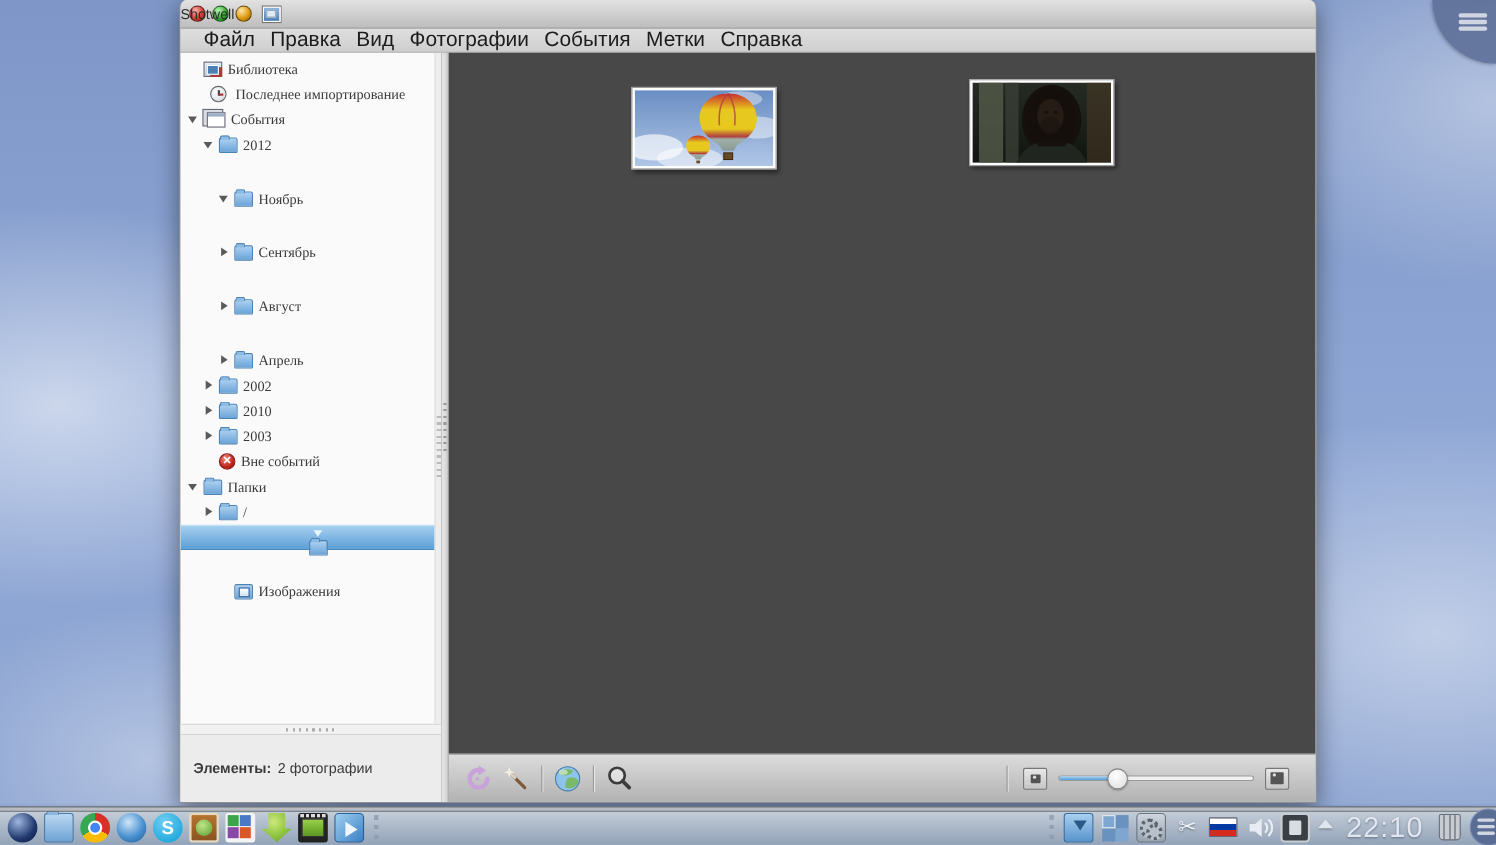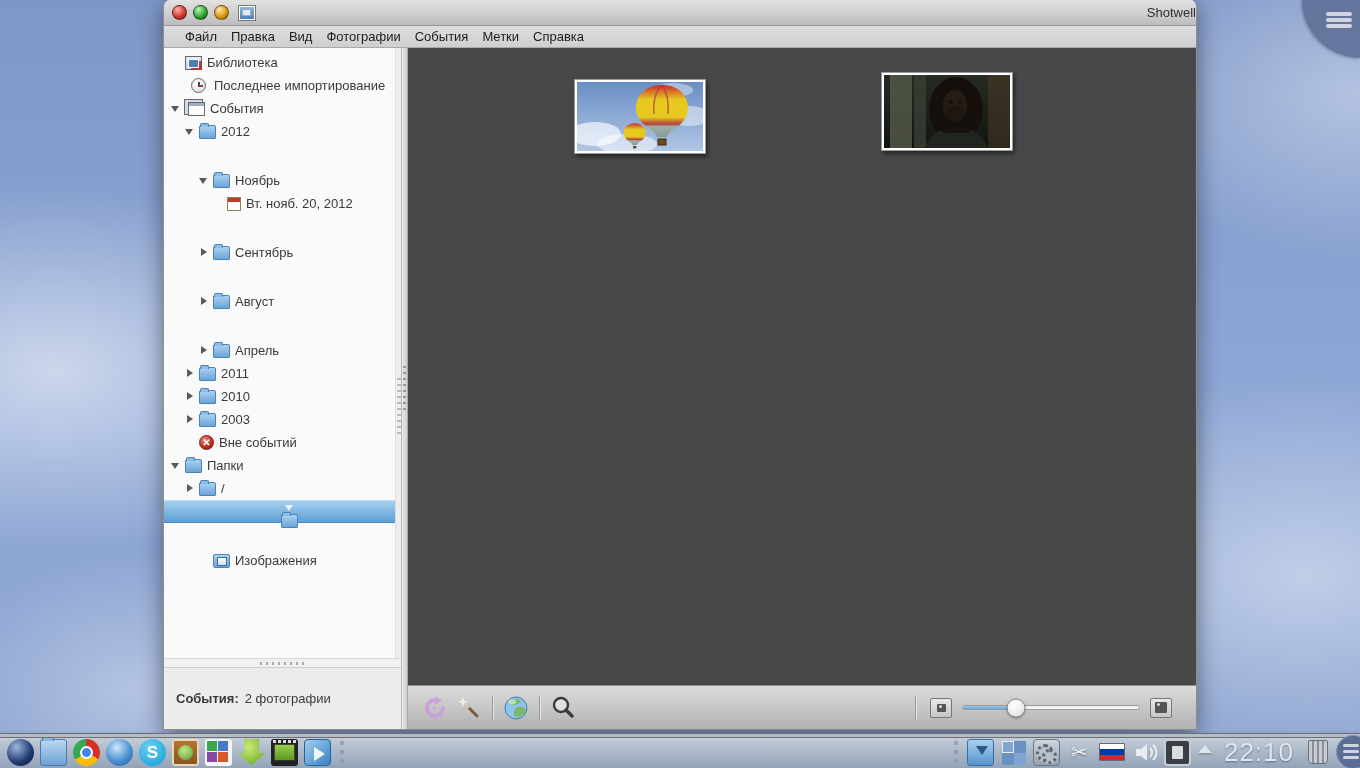--- a/index.html
+++ b/index.html
@@ -28,25 +28,25 @@
       background:linear-gradient(#e2e2e2, #bdbdbd); border-bottom:1px solid #969696;
       display:flex; align-items:center; padding-left:8px; }
   .orb { width:15px; height:15px; border-radius:50%; margin-right:6px; border:1px solid rgba(0,0,0,.45); }
   .orb.red   { background:radial-gradient(circle at 35% 28%, #ffb3ad, #d23c30 55%, #7c1610); }
   .orb.green { background:radial-gradient(circle at 35% 28%, #baf7b5, #34a832 55%, #0d5c10); }
   .orb.orange{ background:radial-gradient(circle at 35% 28%, #ffe9a8, #dc9a12 55%, #8a5a04); }
   .appicon { width:16px; height:14px; margin-left:4px; position:relative;
       background:linear-gradient(#8fb7e0,#4d7fb4); border:1px solid #fff; box-shadow:0 0 0 1px #777; }
   .appicon::after { content:""; position:absolute; left:2px; top:2px; width:7px; height:5px;
       background:#dfeaf4; border:1px solid #9ab; }
-  .title-text { position:absolute; left:0; right:0; text-align:right; font-size:13px; color:#2e2e2e; }
+  .title-text { position:absolute; left:0; right:0; text-align:left; font-size:13px; color:#2e2e2e; }
 
   .menubar { height:22px; flex:none; background:linear-gradient(#dedede,#cfcfcf);
       border-bottom:1px solid #a8a8a8; display:flex; align-items:center; padding-left:14px; }
-  .menubar .mi { font-size:13px; color:#1c1c1c; padding:2px 7px; cursor:default; }
+  .menubar .mi { font-size:19px; color:#1c1c1c; padding:2px 7px; cursor:default; }
 
   .winbody { flex:1; display:flex; min-height:0; }
 
   
   .sidebar { width:238px; flex:none; display:flex; flex-direction:column; background:#fafafa; border-right:1px solid #bdbdbd; }
   .tree { flex:1; overflow:hidden; padding-top:3px; position:relative; }
   .scrollstrip { position:absolute; top:0; right:0; width:6px; bottom:0; background:#ededed; border-left:1px solid #ddd; }
   .scrollstrip .dots { position:absolute; top:330px; left:1px; width:4px; height:60px;
       background:repeating-linear-gradient(#bbb 0 2px, transparent 2px 6px); }
   .row { height:23px; display:flex; align-items:center; font-size:13px; color:#3a3a3a; padding-right:4px; }
@@ -77,21 +77,21 @@
   .ico.events::before { content:""; position:absolute; left:0; top:0; right:0; height:3px; background:#9ab0c4; }
   .ico.event { width:14px; background:#fff; border:1px solid #884; }
   .ico.event::before { content:""; position:absolute; left:0; top:0; right:0; height:4px; background:#c03a32; }
   .ico.noevents { width:15px; height:15px; border-radius:50%;
       background:radial-gradient(circle at 38% 30%, #f09086, #c1271d 60%, #8c1812); border:1px solid #8c1812;
       color:#fff; font-size:10px; font-weight:bold; text-align:center; line-height:13px; }
   .ico.noevents::before { content:"\2715"; }
   .ico.trash { width:13px; height:15px; background:linear-gradient(90deg,#9aa0a6,#d8dde2 30%,#9aa0a6 60%,#c8cdd2);
       border:1px solid #666; border-radius:2px 2px 3px 3px; }
   .ico.trash::before { content:""; position:absolute; left:-2px; top:-2px; right:-2px; height:2px; background:#888; border-radius:2px; }
-  .lbl { white-space:nowrap; overflow:hidden; text-overflow:ellipsis; }
+  .lbl { white-space:nowrap; overflow:hidden; text-overflow:ellipsis;font-family:Liberation Serif, serif; }
 
   .hsplit { height:9px; flex:none; background:#f2f2f2; border-top:1px solid #d8d8d8; position:relative; }
   .hsplit .dots { position:absolute; left:50%; top:3px; width:46px; height:3px; transform:translateX(-50%);
       background:repeating-linear-gradient(90deg,#aaa 0 2px, transparent 2px 6px); }
   .sidestatus { height:62px; flex:none; background:#ececec; border-top:1px solid #cfcfcf;
       display:flex; align-items:center; padding-left:12px; font-size:13px; color:#3a3a3a; }
   .sidestatus b { margin-right:6px; }
 
   .vsplit { width:6px; flex:none; background:linear-gradient(90deg,#e8e8e8,#cfcfcf); border-right:1px solid #aaa; position:relative; }
   .vsplit .dots { position:absolute; top:50%; left:1px; width:3px; height:46px; transform:translateY(-50%);
@@ -233,44 +233,39 @@
         <div class="row lvl1">
           <span class="exp open"></span>
           <span class="ico folder"></span>
           <span class="lbl">2012</span>
         </div>
         <div class="row lvl2">
           <span class="exp open"></span>
           <span class="ico folder"></span>
           <span class="lbl">Ноябрь</span>
         </div>
-        <div class="row lvl3">
-          <span class="exp"></span>
-            <span class="ico event"></span>
-          <span class="lbl">Вт. нояб. 20, 2012</span>
-        </div>
         <div class="row lvl2">
           <span class="exp closed"></span>
           <span class="ico folder"></span>
           <span class="lbl">Сентябрь</span>
         </div>
         <div class="row lvl2">
           <span class="exp closed"></span>
           <span class="ico folder"></span>
           <span class="lbl">Август</span>
         </div>
         <div class="row lvl2">
           <span class="exp closed"></span>
           <span class="ico folder"></span>
           <span class="lbl">Апрель</span>
         </div>
         <div class="row lvl1">
           <span class="exp closed"></span>
           <span class="ico folder"></span>
-          <span class="lbl">2011</span>
+          <span class="lbl">2002</span>
         </div>
         <div class="row lvl1">
           <span class="exp closed"></span>
           <span class="ico folder"></span>
           <span class="lbl">2010</span>
         </div>
         <div class="row lvl1">
           <span class="exp closed"></span>
           <span class="ico folder"></span>
           <span class="lbl">2003</span>
@@ -301,21 +296,21 @@
           <span class="lbl">Изображения</span>
         </div>
         <div class="scrollstrip">
             <div class="dots"></div>
           </div>
       </div>
       <div class="hsplit">
           <div class="dots"></div>
         </div>
       <div class="sidestatus">
-        <b>События:</b>
+        <b>Элементы:</b>
         <span>2 фотографии</span>
       </div>
     </div>
 
     <div class="vsplit">
         <div class="dots"></div>
       </div>
 
     <div class="main">
       <div class="content">

